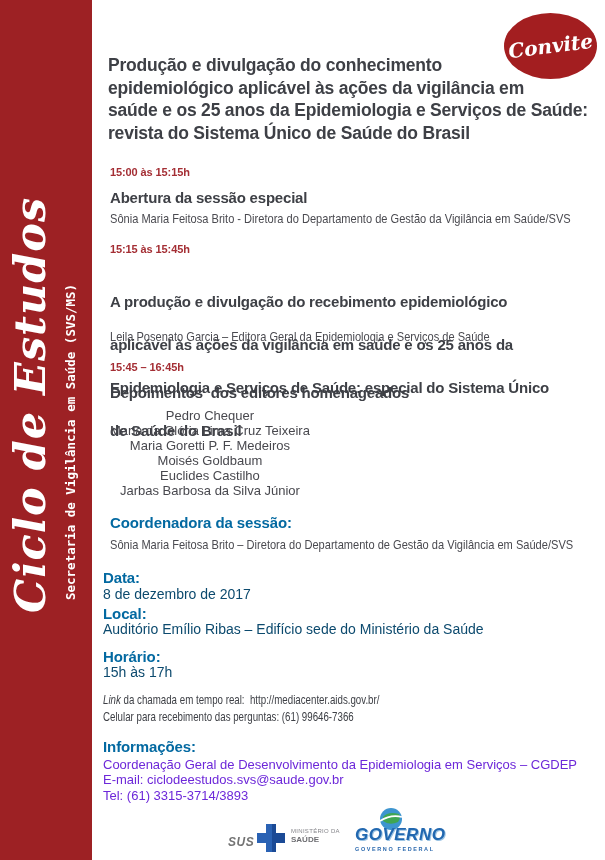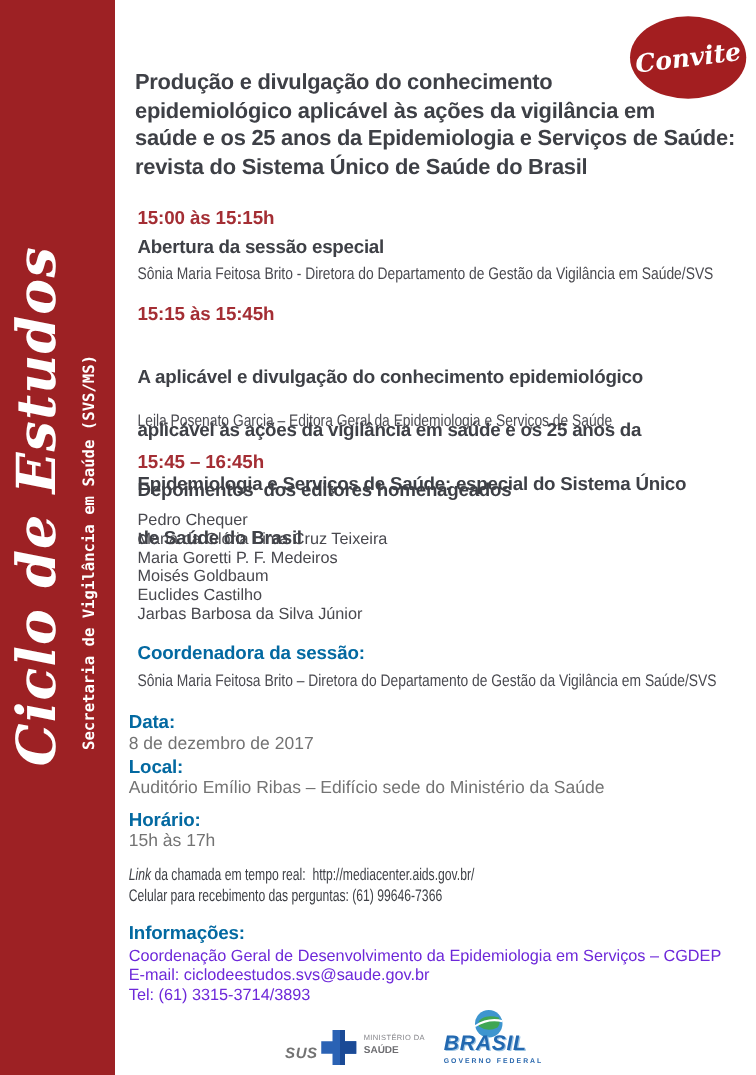--- a/index.html
+++ b/index.html
@@ -33,32 +33,32 @@
     font-family:"DejaVu Serif", serif; font-style:italic; font-weight:bold;
     font-size:20px; color:#ffffff; transform:rotate(-7deg);
   }
   
   .title {
     position:absolute; left:108px; top:54px;
     font-size:17.5px; font-weight:bold; line-height:22.5px;
     letter-spacing:-0.2px; color:#3E4046; white-space:nowrap;
   }
   
-  .time   { position:absolute; left:110px; font-size:15px; font-weight:bold; color:#A42E34; letter-spacing:-0.1px; white-space:nowrap; }
+  .time   { position:absolute; left:110px; font-size:11px; font-weight:bold; color:#A42E34; letter-spacing:-0.1px; white-space:nowrap; }
   .stitle { position:absolute; left:110px; font-size:15px; font-weight:bold; color:#3E4046; letter-spacing:-0.2px; white-space:pre; }
   .stitle-multi { line-height:14.4px; }
   .speaker {
     position:absolute; left:110px; font-size:13.5px; color:#4A4A50;
     transform:scaleX(0.82); transform-origin:0 0; white-space:pre;
   }
-  .names { position:absolute; left:110px; font-size:13px; line-height:15px; color:#48484E; }
+  .names { position:absolute; left:110px; font-size:13px; line-height:15px; color:#48484E;text-align:center; }
   
   .label { position:absolute; left:103px; font-size:15px; font-weight:bold; color:#0369a1; letter-spacing:-0.1px; white-space:nowrap; }
   .label.ind { left:110px; }
-  .value { position:absolute; left:103px; font-size:14px; color:#737373; white-space:nowrap; }
+  .value { position:absolute; left:103px; font-size:14px; color:#0c4a6e; white-space:nowrap; }
   .cond {
     position:absolute; left:103px; font-size:13.5px; color:#3E4046;
     transform:scaleX(0.72); transform-origin:0 0; white-space:pre;
   }
   .cond i { font-style:italic; }
   .info-lines { position:absolute; left:103px; font-size:13px; line-height:15.3px; color:#6d28d9; white-space:nowrap; }
   
   .sus { position:absolute; left:228px; top:822px; display:flex; align-items:center; }
   .sus-text { font-size:12px; font-weight:bold; font-style:italic; color:#737373; letter-spacing:0.5px; margin-top:8px; margin-right:2px; }
   .ministerio { position:absolute; left:291px; top:828px; width:56px; text-align:left; color:#85858A; }
@@ -92,21 +92,21 @@
     <div>saúde e os 25 anos da Epidemiologia e Serviços de Saúde:</div>
     <div>revista do Sistema Único de Saúde do Brasil</div>
   </div>
 
   <div class="time" style="top:166px">15:00 às 15:15h</div>
   <div class="stitle" style="top:189px">Abertura da sessão especial</div>
   <div class="speaker" style="top:211px">Sônia Maria Feitosa Brito - Diretora do Departamento de Gestão da Vigilância em Saúde/SVS</div>
 
   <div class="time" style="top:243px">15:15 às 15:45h</div>
   <div class="stitle stitle-multi" style="top:266px">
-    <div>A aplicável e divulgação do conhecimento epidemiológico</div>
+    <div>A produção e divulgação do recebimento epidemiológico</div>
     <div>aplicável às ações da vigilância em saúde e os 25 anos da</div>
     <div>Epidemiologia e Serviços de Saúde: especial do Sistema Único</div>
     <div>de Saúde do Brasil</div>
   </div>
   <div class="speaker" style="top:329px">Leila Posenato Garcia – Editora Geral da Epidemiologia e Serviços de Saúde</div>
 
   <div class="time" style="top:361px">15:45 – 16:45h</div>
   <div class="stitle" style="top:384px">Depoimentos  dos editores homenageados</div>
   <div class="names" style="top:408px">
     <div>Pedro Chequer</div>
@@ -149,17 +149,17 @@
     <div class="min-l1">MINISTÉRIO DA</div>
     <div class="min-l2">SAÚDE</div>
   </div>
 
   <div class="brasil">
     <svg class="globe" width="24" height="24" viewBox="0 0 24 24">
       <circle cx="12" cy="12" r="11" fill="#3D95CF"></circle>
       <path d="M4 10 q5 -6 16 -3 q2 4 -1 8 q-8 4 -15 -1 z" fill="#3FA653"></path>
       <path d="M1 14 q11 -7 22 -4" stroke="#ffffff" stroke-width="1.6" fill="none"></path>
     </svg>
-    <div class="brasil-text">BRASIL</div>
+    <div class="brasil-text">GOVERNO</div>
     <div class="brasil-gov">GOVERNO FEDERAL</div>
   </div>
 
 </div>
 
 </body></html>

